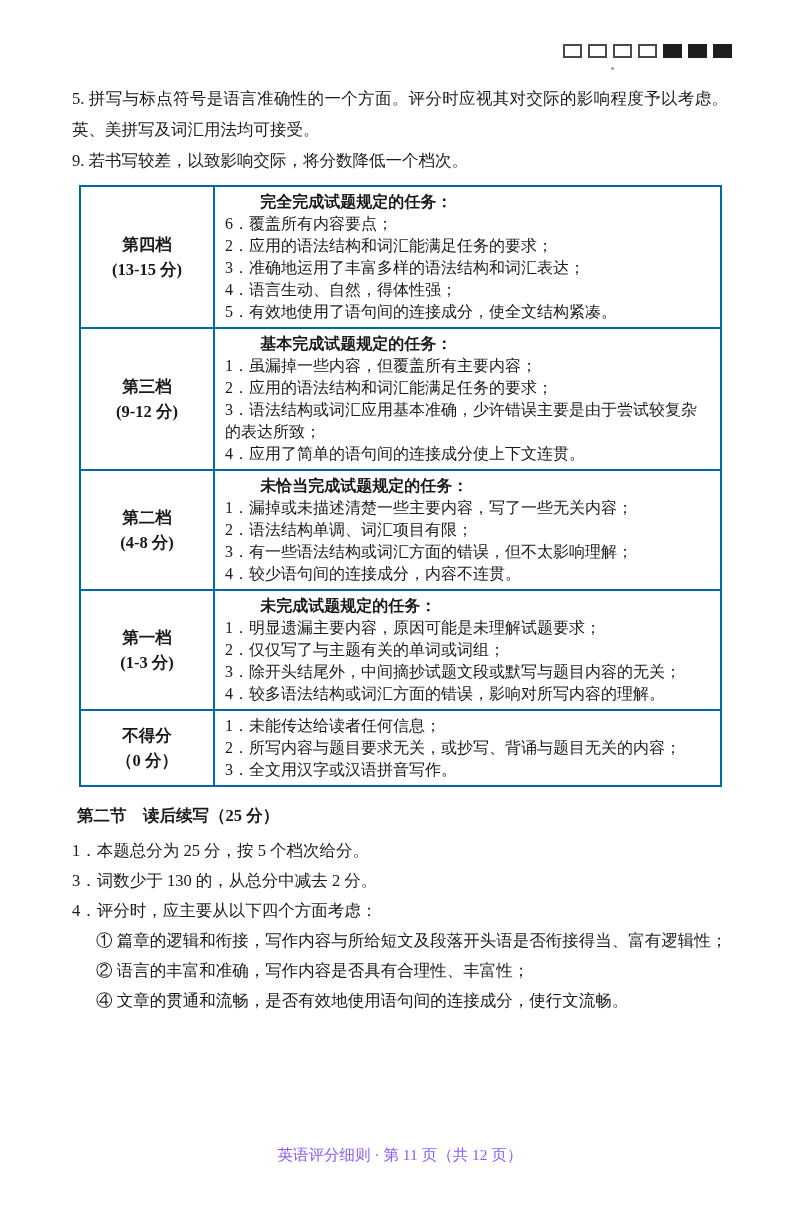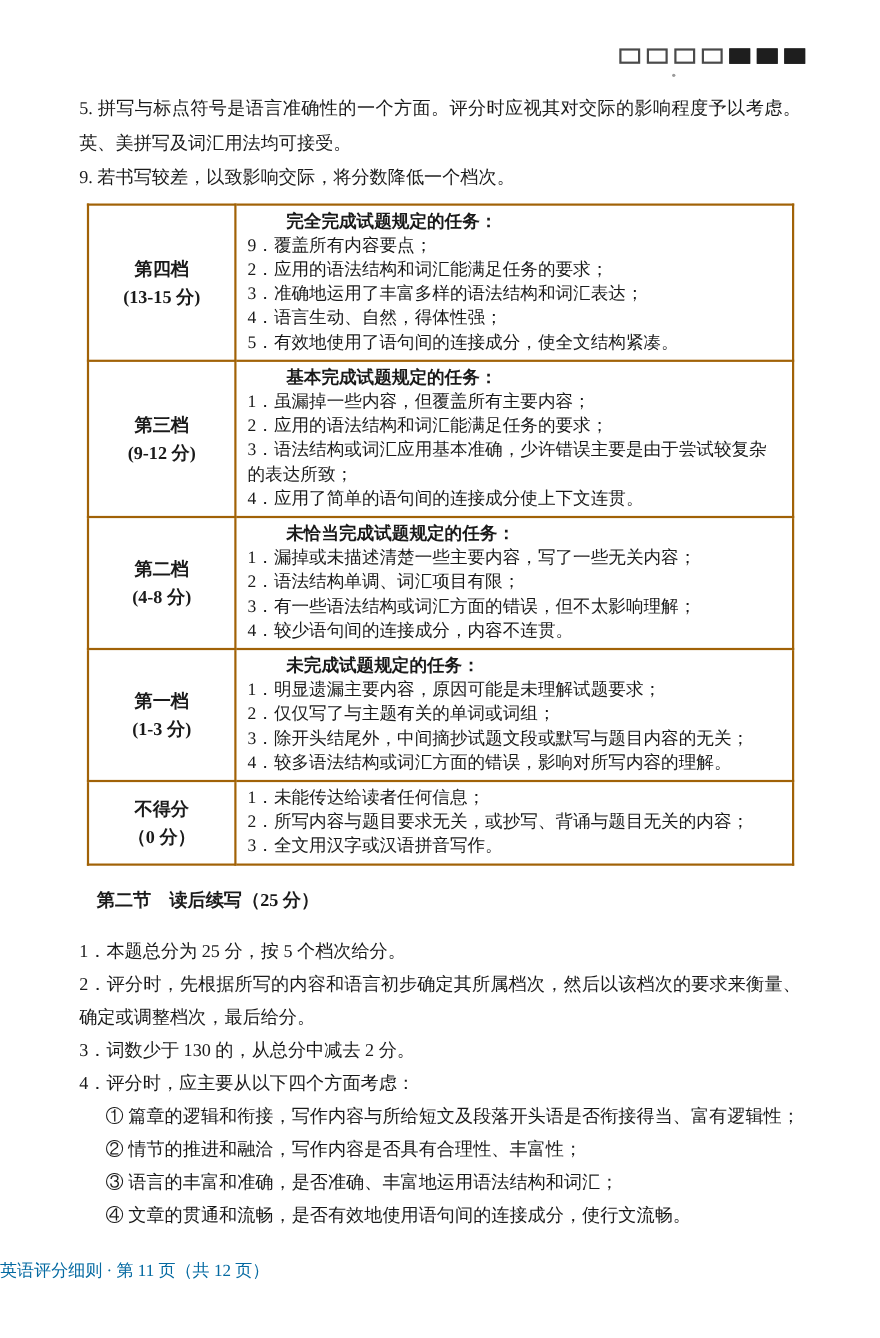--- a/index.html
+++ b/index.html
@@ -13,33 +13,33 @@
   .sq { width:19px; height:14px; box-sizing:border-box; display:inline-block; }
   .sq.outline { border:2px solid #4a4a4a; background:#ffffff; }
   .sq.filled  { border:2px solid #1e1e1e; background:#1e1e1e; }
   .speck { position:absolute; top:67px; left:611px; width:3px; height:3px; background:#9a9a9a; border-radius:50%; }
 
   .content { position:absolute; left:72px; top:83px; width:656px; }
 
   .intro p { margin:0; font-size:16.5px; line-height:31px; text-align:justify; }
 
   table.rubric { border-collapse:collapse; margin:9px 0 0 7px; width:643px; table-layout:fixed; }
-  table.rubric td { border:2px solid #a16207; vertical-align:middle; }
+  table.rubric td { border:2px solid #0369a1; vertical-align:middle; }
   td.band-cell { width:96px; text-align:center; font-weight:bold; font-size:16.5px; line-height:25px; padding:4px 18px; }
   td.desc-cell { padding:4px 10px; font-size:16px; line-height:22px; vertical-align:middle; }
   .task-title { font-weight:bold; text-indent:2.2em; }
   .task-title:empty { display:none; }
   .crit { text-align:left; }
 
   .section2 { margin-top:13px; font-size:16.5px; }
-  .s2-heading { font-weight:bold; line-height:31px; margin:16px; }
+  .s2-heading { font-weight:bold; line-height:31px; margin:5px; }
   .s2-item { line-height:30px; text-align:justify; margin:0; }
   .s2-aspect { line-height:30px; padding-left:24px; margin:0; }
 
-  .footer { position:absolute; top:1145px; left:0; width:800px; font-size:15.5px; color:#0369a1; }
+  .footer { position:absolute; top:1145px; left:0; width:800px; text-align:center; font-size:15.5px; color:#8b5cf6; }
 </style>
 </head>
 <body>
 
 <div class="page-markers">
     <span class="sq outline"></span>
     <span class="sq outline"></span>
     <span class="sq outline"></span>
     <span class="sq outline"></span>
     <span class="sq filled"></span>
@@ -58,21 +58,21 @@
   <table class="rubric">
     <tbody>
       <tr>
         <td class="band-cell">
           <div>第四档</div>
           <div>(13-15 分)</div>
         </td>
         <td class="desc-cell">
           <div class="task-title">完全完成试题规定的任务：</div>
           <div>
-              <div class="crit">9．覆盖所有内容要点；</div>
+              <div class="crit">6．覆盖所有内容要点；</div>
               <div class="crit">2．应用的语法结构和词汇能满足任务的要求；</div>
               <div class="crit">3．准确地运用了丰富多样的语法结构和词汇表达；</div>
               <div class="crit">4．语言生动、自然，得体性强；</div>
               <div class="crit">5．有效地使用了语句间的连接成分，使全文结构紧凑。</div>
             </div>
         </td>
       </tr>
       <tr>
         <td class="band-cell">
           <div>第三档</div>
@@ -132,27 +132,25 @@
             </div>
         </td>
       </tr>
     </tbody>
   </table>
 
   <div class="section2">
     <p class="s2-heading">第二节　读后续写（25 分）</p>
     <div>
         <div class="s2-item">1．本题总分为 25 分，按 5 个档次给分。</div>
-        <div class="s2-item">2．评分时，先根据所写的内容和语言初步确定其所属档次，然后以该档次的要求来衡量、确定或调整档次，最后给分。</div>
         <div class="s2-item">3．词数少于 130 的，从总分中减去 2 分。</div>
         <div class="s2-item">4．评分时，应主要从以下四个方面考虑：</div>
       </div>
     <div>
         <div class="s2-aspect">① 篇章的逻辑和衔接，写作内容与所给短文及段落开头语是否衔接得当、富有逻辑性；</div>
-        <div class="s2-aspect">② 情节的推进和融洽，写作内容是否具有合理性、丰富性；</div>
-        <div class="s2-aspect">③ 语言的丰富和准确，是否准确、丰富地运用语法结构和词汇；</div>
+        <div class="s2-aspect">② 语言的丰富和准确，写作内容是否具有合理性、丰富性；</div>
         <div class="s2-aspect">④ 文章的贯通和流畅，是否有效地使用语句间的连接成分，使行文流畅。</div>
       </div>
   </div>
 
 </div>
 
 <div class="footer">英语评分细则 · 第 11 页（共 12 页）</div>
 
 </body></html>

